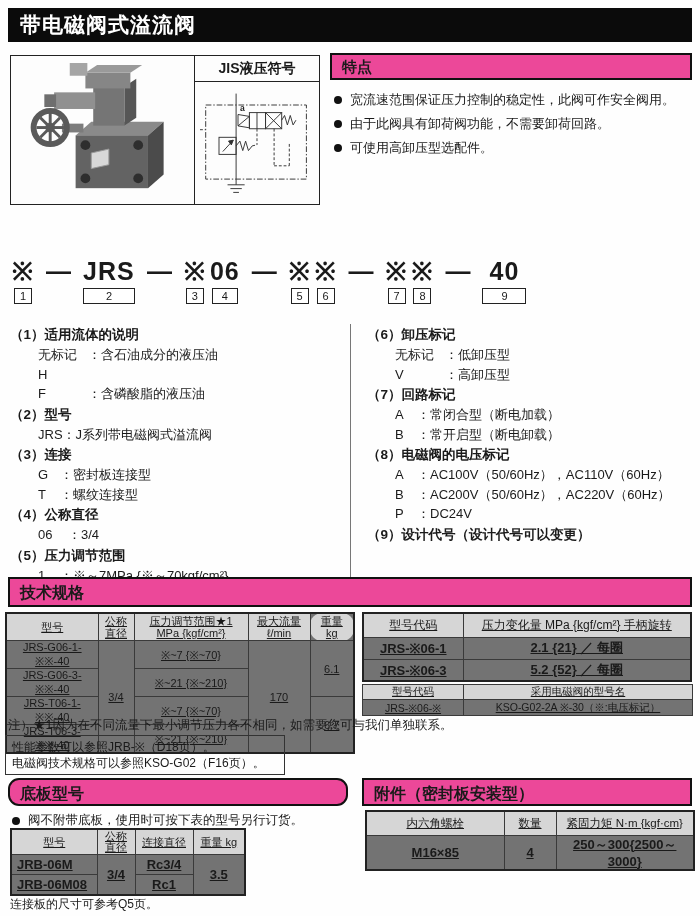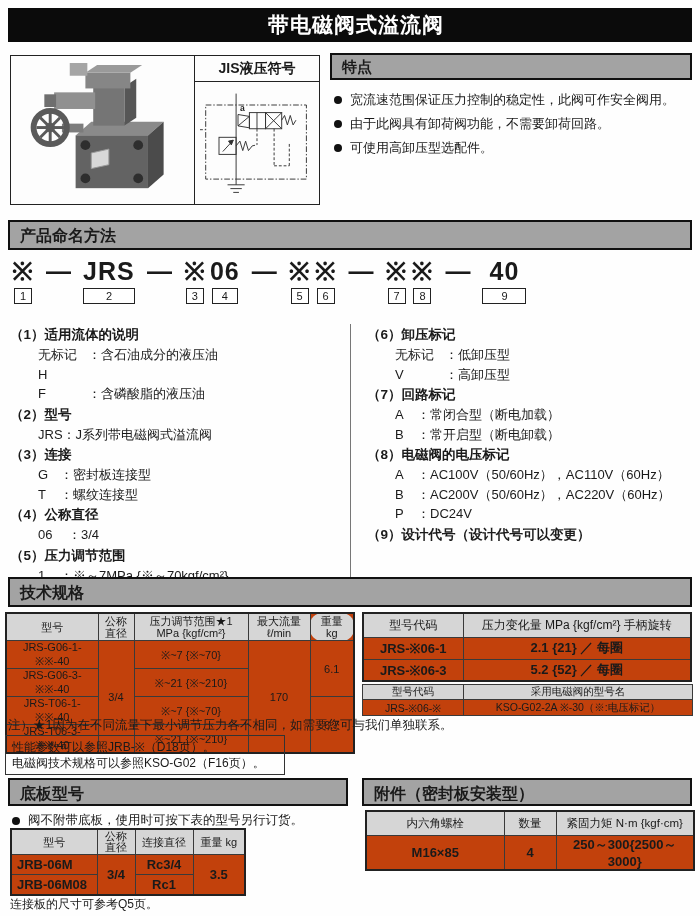--- a/index.html
+++ b/index.html
@@ -2,35 +2,35 @@
 <html><head>
 <meta charset="utf-8">
 <style>
   * { margin:0; padding:0; box-sizing:border-box; }
   body { background:#ffffff; font-family:"Liberation Sans", sans-serif; color:#1a1a1a; }
   #page { position:relative; width:700px; height:916px; background:#fefefe; overflow:hidden; }
 
   
   .title-bar { position:absolute; left:8px; top:8px; width:684px; height:34px;
     background:#0b0b0b; color:#ffffff; font-size:21px; font-weight:bold;
-    line-height:34px; padding-left:12px; letter-spacing:1px;text-align:center; }
+    line-height:34px; padding-left:12px; letter-spacing:1px; }
 
   
   .photo-panel { position:absolute; left:10px; top:55px; width:310px; height:150px;
     border:1px solid #222; display:flex; background:#fdfdfd; }
   .photo-cell { width:184px; border-right:1px solid #222; display:flex;
     align-items:center; justify-content:center; }
   .jis-cell { flex:1; display:flex; flex-direction:column; }
   .jis-header { height:26px; border-bottom:1px solid #222; text-align:center;
     font-weight:bold; font-size:14px; line-height:25px; }
   .jis-diagram { flex:1; display:flex; align-items:center; justify-content:center; }
 
   
   .sec-box { position:absolute; border:2px solid #111; font-weight:bold;
-    font-size:16px; padding:4px 10px 3px 10px; background:#a3a3a3; }
+    font-size:16px; padding:4px 10px 3px 10px; background:#ec4899; }
 
   
   .features-list { position:absolute; left:332px; top:92px; width:360px; font-size:13px; }
   .feature-item { display:flex; align-items:flex-start; margin-bottom:8px; line-height:16px; }
   .dot { width:8px; height:8px; border-radius:50%; background:#111; flex-shrink:0;
     margin:4px 8px 0 2px; }
 
   
   .code-row { position:absolute; left:10px; top:258px; display:flex; align-items:flex-start; }
   .code-item { display:flex; flex-direction:column; align-items:center; margin:0 2px; }
@@ -44,21 +44,21 @@
   
   .naming-cols { position:absolute; left:10px; top:324px; width:682px; display:flex; }
   .col-left { width:340px; }
   .col-right { width:340px; border-left:1px solid #777; padding-left:16px; }
   .nm-head { font-weight:bold; font-size:13.5px; line-height:21px; }
   .nm-line { display:flex; font-size:13px; line-height:19.5px; padding-left:28px; }
   .nm-key { flex-shrink:0; }
   .k48 { width:50px; } .k26 { width:30px; } .k20 { width:22px; }
 
   
-  table { border-collapse:collapse; background:#c2410c; }
+  table { border-collapse:collapse; background:#737373;text-decoration:underline; }
   th, td { border:1px solid #3a3a3a; text-align:center; vertical-align:middle; }
   th { background:#d6d6d6; font-weight:normal; }
 
   
   .spec-table { position:absolute; left:5px; top:612px; border:2px solid #222; font-size:11px; }
   .spec-table th { height:26px; line-height:12px; padding:1px 2px; }
   .spec-table td { height:19px; font-size:11px; padding:0 3px; }
   .spec-table td.model { font-size:11px; }
 
   
@@ -182,21 +182,20 @@
     <div class="feature-item">
       <span class="dot"></span>
       <span>由于此阀具有卸荷阀功能，不需要卸荷回路。</span>
     </div>
     <div class="feature-item">
       <span class="dot"></span>
       <span>可使用高卸压型选配件。</span>
     </div>
   </div>
 
-  <div class="sec-box" style="left:8px; top:220px; width:684px; height:30px;">产品命名方法</div>
 
   <div class="code-row">
     <div class="code-item">
       <span class="code-char">※</span>
       <span class="num-box">1</span>
     </div>
     <span class="code-dash">—</span>
     <div class="code-item">
       <span class="code-char">JRS</span>
       <span class="num-box w2">2</span>
@@ -392,21 +391,21 @@
   </tbody>
     </table>
 
   <div class="note-line">注）★1因为在不同流量下最小调节压力各不相同，如需要您可与我们单独联系。</div>
 
   <div class="ref-box">
     <div>性能参数可以参照JRB-※（D18页）。</div>
     <div>电磁阀技术规格可以参照KSO-G02（F16页）。</div>
   </div>
 
-  <div class="sec-box" style="left:8px; top:778px; width:340px; height:28px;">底板型号</div>
+  <div class="sec-box" style="left:8px; top:778px; width:340px; height:28px;border-radius:11px;">底板型号</div>
 
   <div class="bullet-line">
     <span class="dot" style="margin-top:5px;"></span>
     <span>阀不附带底板，使用时可按下表的型号另行订货。</span>
   </div>
 
   <table class="base-table">
     <tbody>
         <tr>
       <th style="width:86px;">型号</th>

